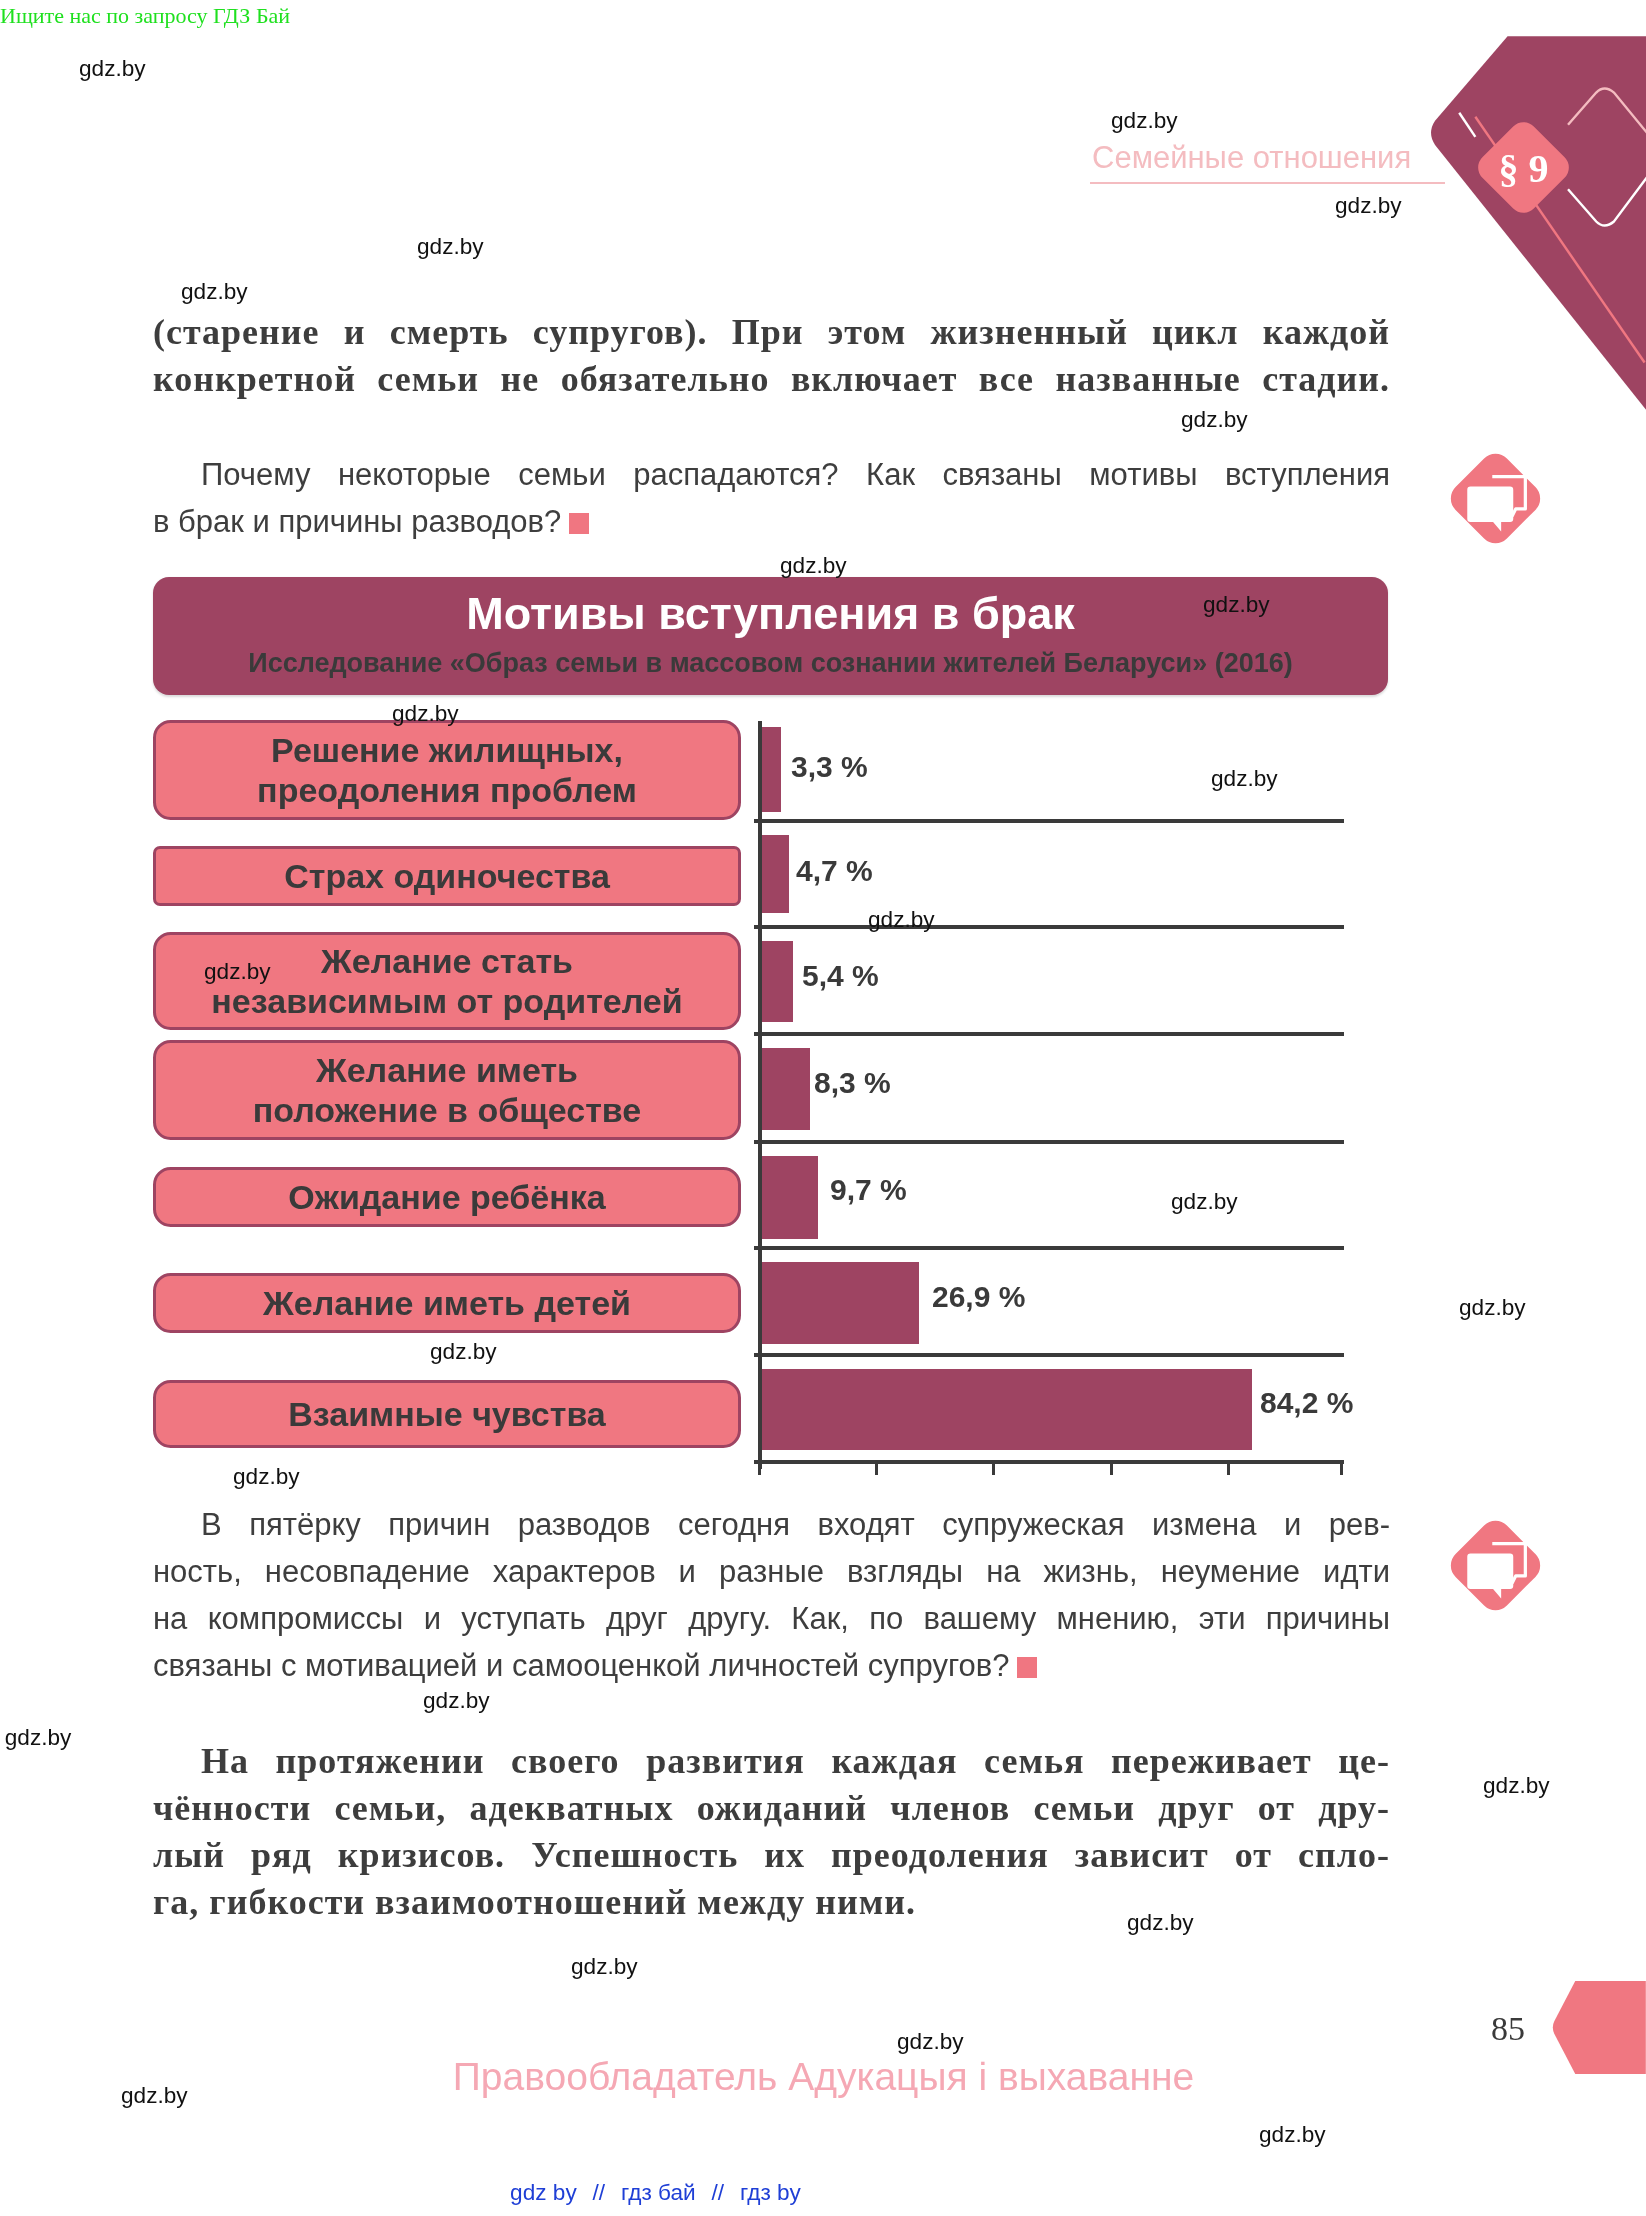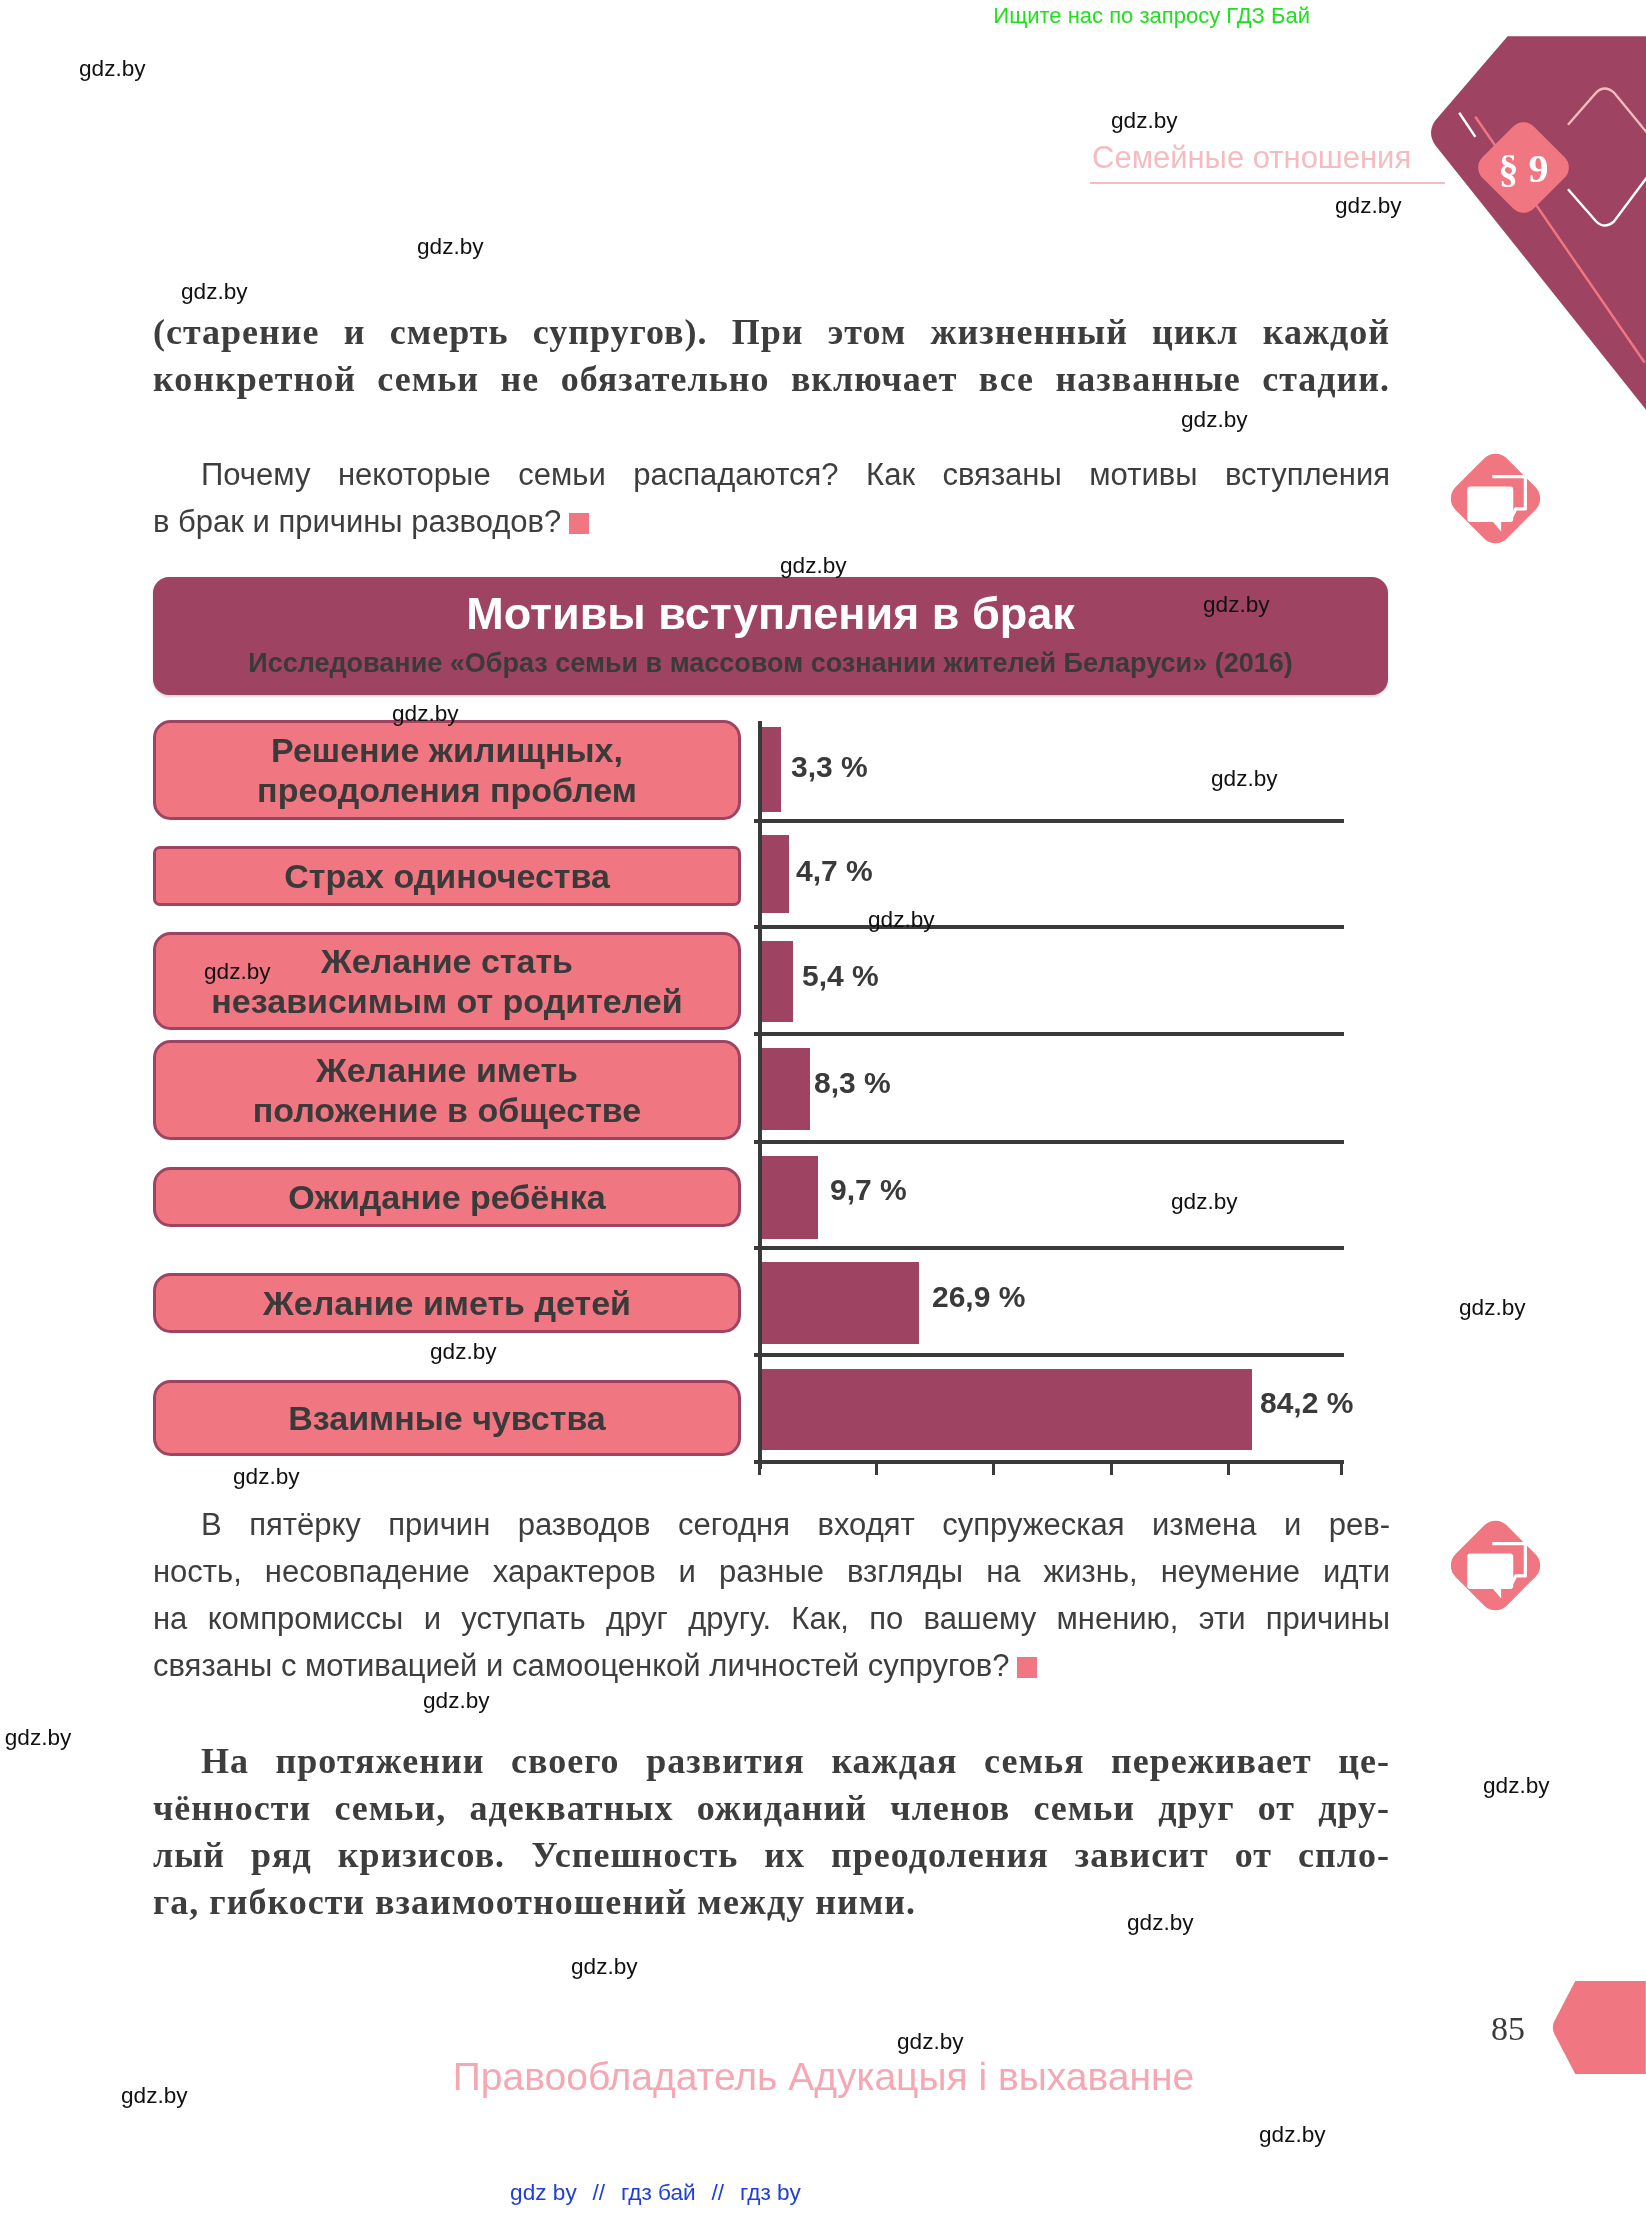--- a/index.html
+++ b/index.html
@@ -1,20 +1,20 @@
 <!DOCTYPE html>
 <html style="font-size:13px"><head>
 <meta charset="utf-8">
 <style>
   html, body { margin: 0; padding: 0; background: #ffffff; }
   body { width: 1647px; height: 2216px; position: relative; overflow: hidden;
          font-family: "Liberation Sans", "DejaVu Sans", sans-serif; color: #3a3a3a; }
   .abs { position: absolute; }
 
-  .top-note { left: 0; width: 1310px; top: 3.2px; text-align: right; font-size: 22px; color: #1fe01f; }
+  .top-note { left: 0; width: 1310px; top: 3.2px; text-align: left; font-size: 22px; color: #1fe01f; font-family: Liberation Serif, serif; }
 
   .wm { font-size: 22.6px; color: #111; white-space: nowrap; }
 
   .deco { left: 1427px; top: 32px; width: 220px; height: 379px; }
 
   .section-title { left: 1092px; top: 140px; font-size: 31px; color: #f4bcc0; white-space: nowrap; }
   .section-rule { left: 1090px; top: 182px; width: 355px; height: 2.4px; background: #f4bcc0; }
 
   .serif-para { font-family: "Liberation Serif", "DejaVu Serif", serif; color: #3d3d3d; font-size: 36px;
                 line-height: 47px; width: 1237px; text-align: justify; font-weight: bold; letter-spacing: 1px; }
@@ -113,21 +113,21 @@
       <div>Желание иметь</div>
       <div>положение в обществе</div>
     </div>
 </div>
 <div class="label-box" style="top:1167px; height:60px;">
   <div>Ожидание ребёнка</div>
 </div>
 <div class="label-box" style="top:1273px; height:60px;">
   <div>Желание иметь детей</div>
 </div>
-<div class="label-box" style="top:1380px; height:76px;">
+<div class="label-box" style="top:1380px; height:68px;">
   <div>Взаимные чувства</div>
 </div>
 
 <div class="abs axis-v"></div>
 <div class="abs grid-h" style="top:819px;"></div>
 <div class="abs grid-h" style="top:925px;"></div>
 <div class="abs grid-h" style="top:1032px;"></div>
 <div class="abs grid-h" style="top:1140px;"></div>
 <div class="abs grid-h" style="top:1246px;"></div>
 <div class="abs grid-h" style="top:1353px;"></div>

